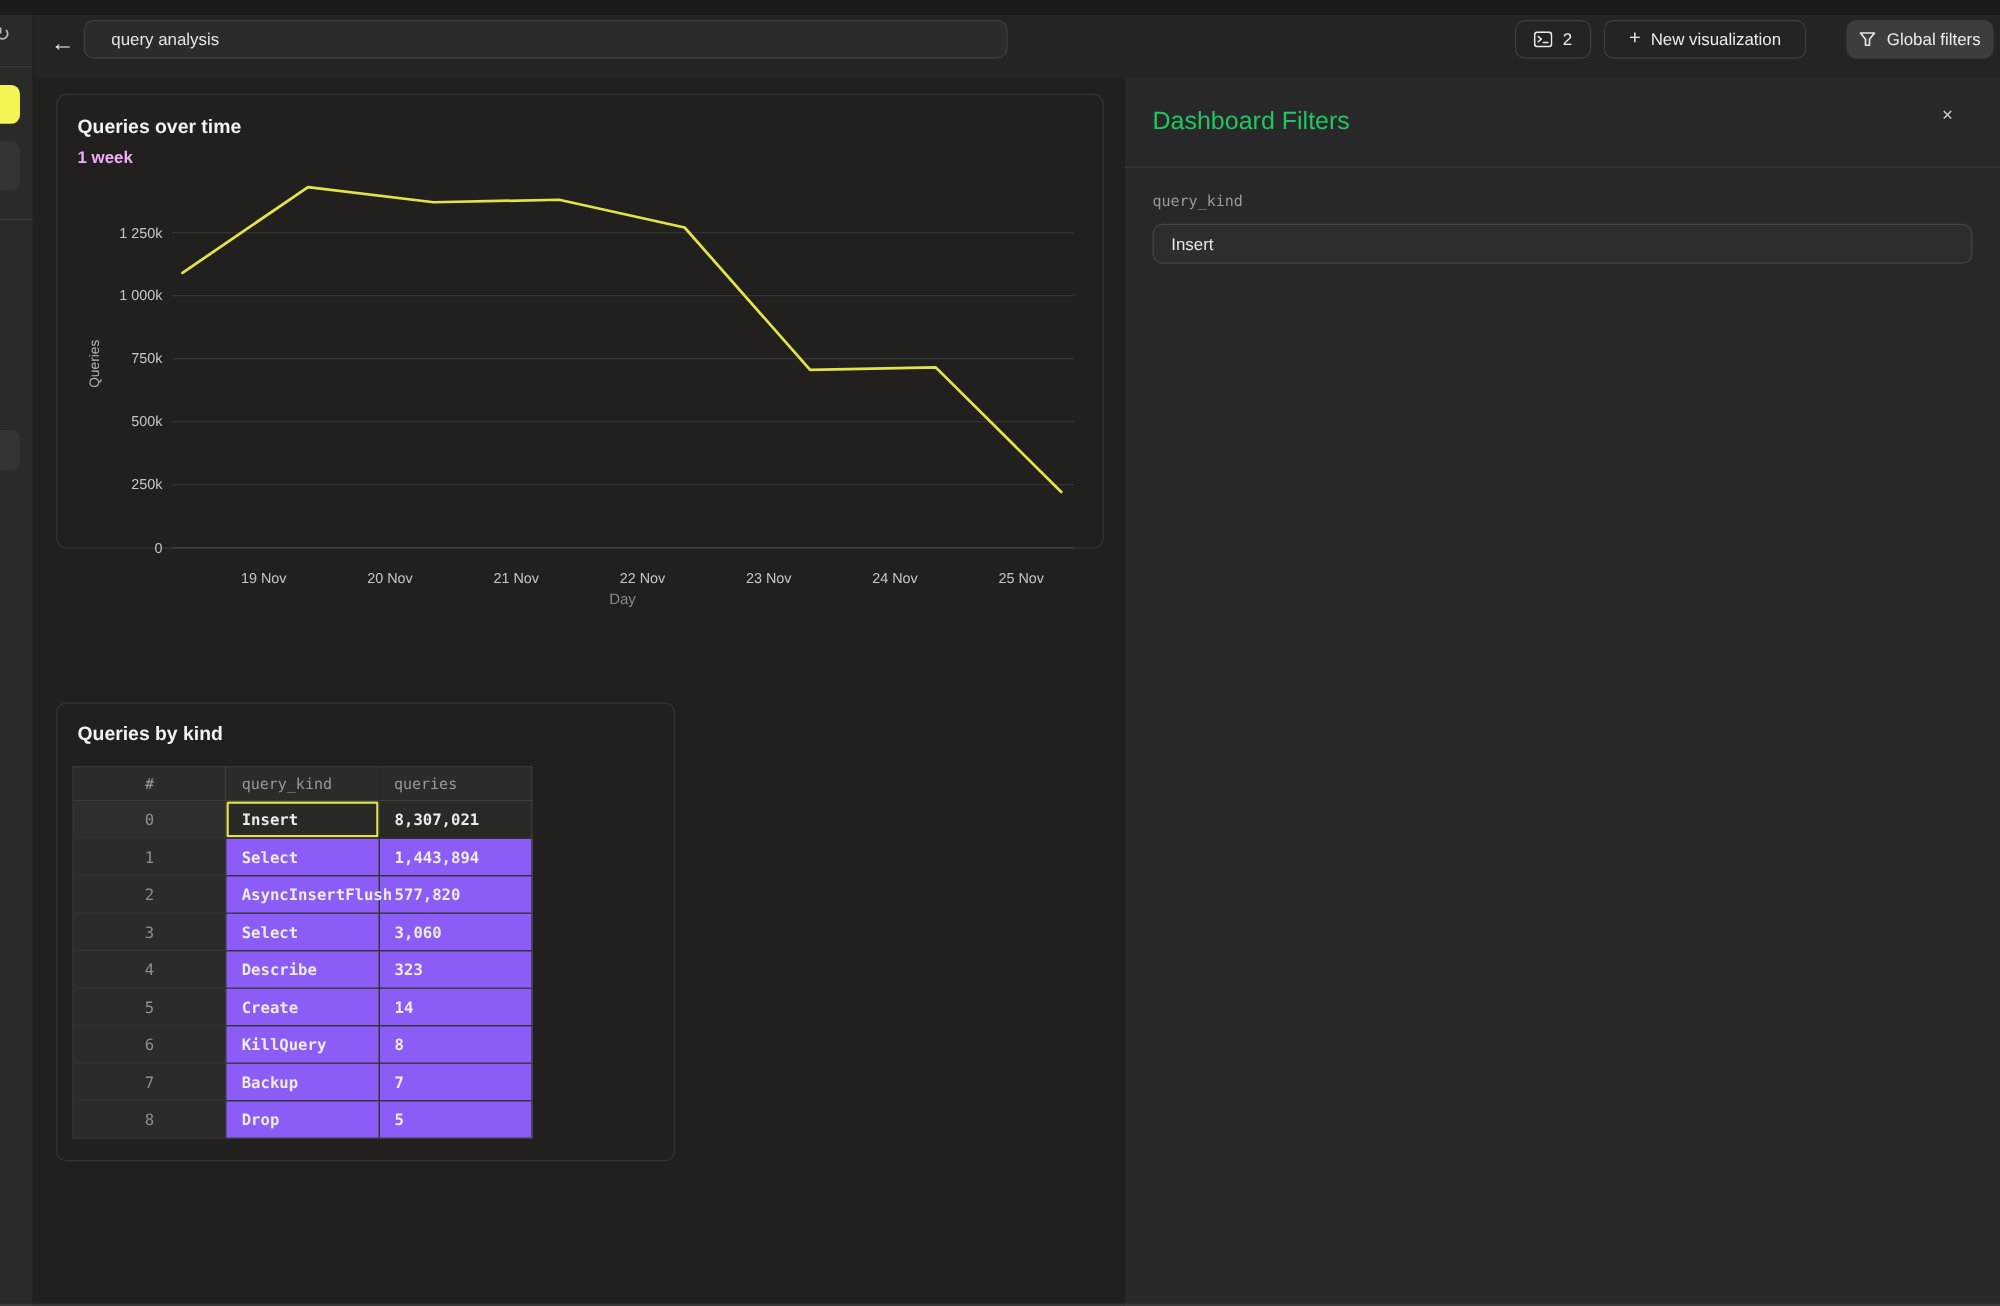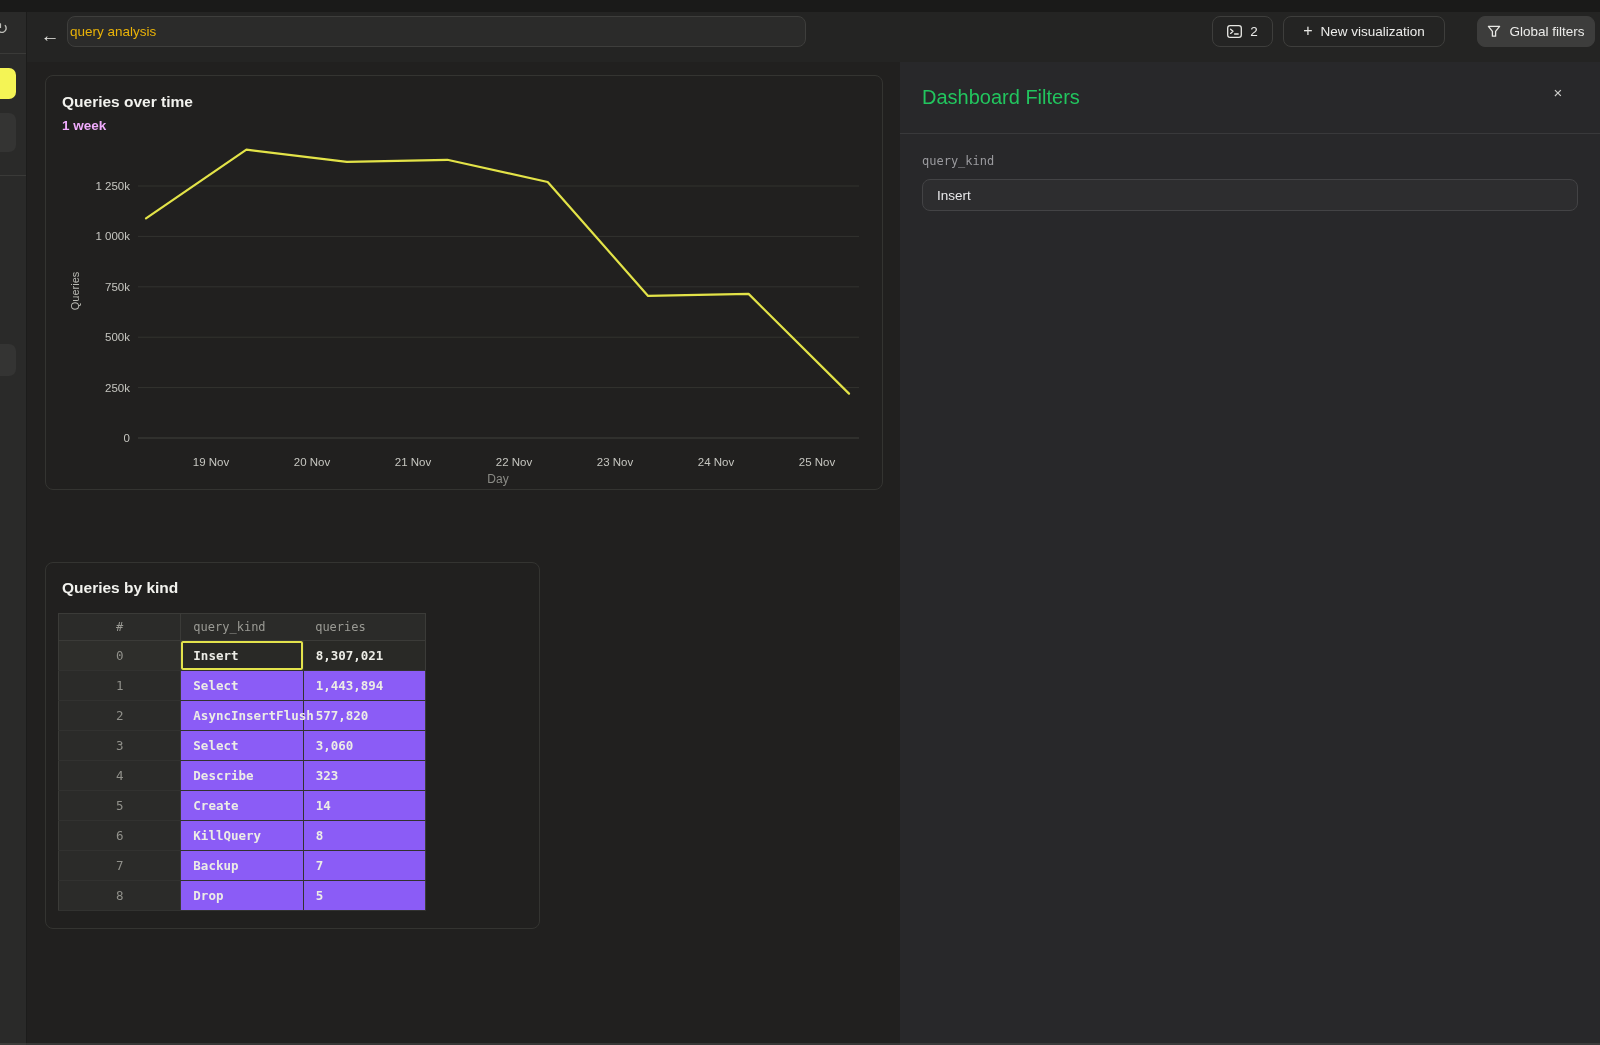--- a/index.html
+++ b/index.html
@@ -21,33 +21,33 @@
   .rail-item { position:absolute; left:-12px; width:28px; border-radius:7px; }
   .rail-item.active { background:#f4f455; top:56px; height:31px; }
   .rail-item.g1 { background:#343433; top:101px; height:39px; }
   .rail-item.g2 { background:#343433; top:332px; height:32px; }
 
   
   #topbar { position:absolute; left:27px; top:12px; width:1573px; height:50px; background:#242423; }
   #back-btn { position:absolute; left:10px; top:8px; width:26px; height:32px; color:#e8e8e4;
     font-size:19px; line-height:32px; text-align:center; cursor:pointer; }
   #title-input { position:absolute; left:40px; top:4px; width:739px; height:31px;
-    background:#2b2b2a; border:1px solid #3e3e3c; border-radius:8px; color:#eab308;
-    font-family:"Liberation Sans",sans-serif; font-size:13.5px; padding:0 2px; outline:none; }
+    background:#2b2b2a; border:1px solid #3e3e3c; border-radius:8px; color:#e5e5e5;
+    font-family:"Liberation Sans",sans-serif; font-size:13.5px; padding:0 21px; outline:none; }
   .tb-btn { position:absolute; top:4px; height:31px; border:1px solid #3e3e3c; border-radius:8px;
     background:#242423; color:#ececea; font-size:13.5px; display:flex; align-items:center;
     justify-content:center; gap:8px; cursor:pointer; }
   #console-btn { left:1185px; width:61px; }
   #newviz-btn  { left:1256px; width:162px; }
   #global-btn  { left:1430px; width:118px; background:#3d3d3c; border-color:#3d3d3c;margin-left:20px; }
   .plus-glyph { font-size:16px; color:#e8e8e4; margin-top:-2px; }
 
   
   .card { position:absolute; border:1px solid #343431; border-radius:8px; background:transparent; }
-  #chart-card { left:45px; top:75px; width:838px; height:415px;text-decoration:underline; }
+  #chart-card { left:45px; top:75px; width:838px; height:364px;text-decoration:underline; }
   #table-card { left:45px; top:530px; width:495px; height:367px;margin-top:32px; }
   .card-title { position:absolute; left:16px; color:#f2f2ee; font-size:15.5px; font-weight:bold; }
   .card-subtitle { position:absolute; left:16px; color:#f0abfc; font-size:13.5px; font-weight:bold; }
   #chart-svg { position:absolute; left:0; top:0; }
   #chart-svg text { font-family:"Liberation Sans",sans-serif; }
 
   
   #kind-table { position:absolute; left:12px; top:50px; border-collapse:collapse; table-layout:fixed;
     width:368px; font-family:"DejaVu Sans Mono", monospace; border:1px solid #3b3b38; }
   #kind-table th { height:27px; background:#2b2b29; color:#9a9a94; font-weight:normal;

